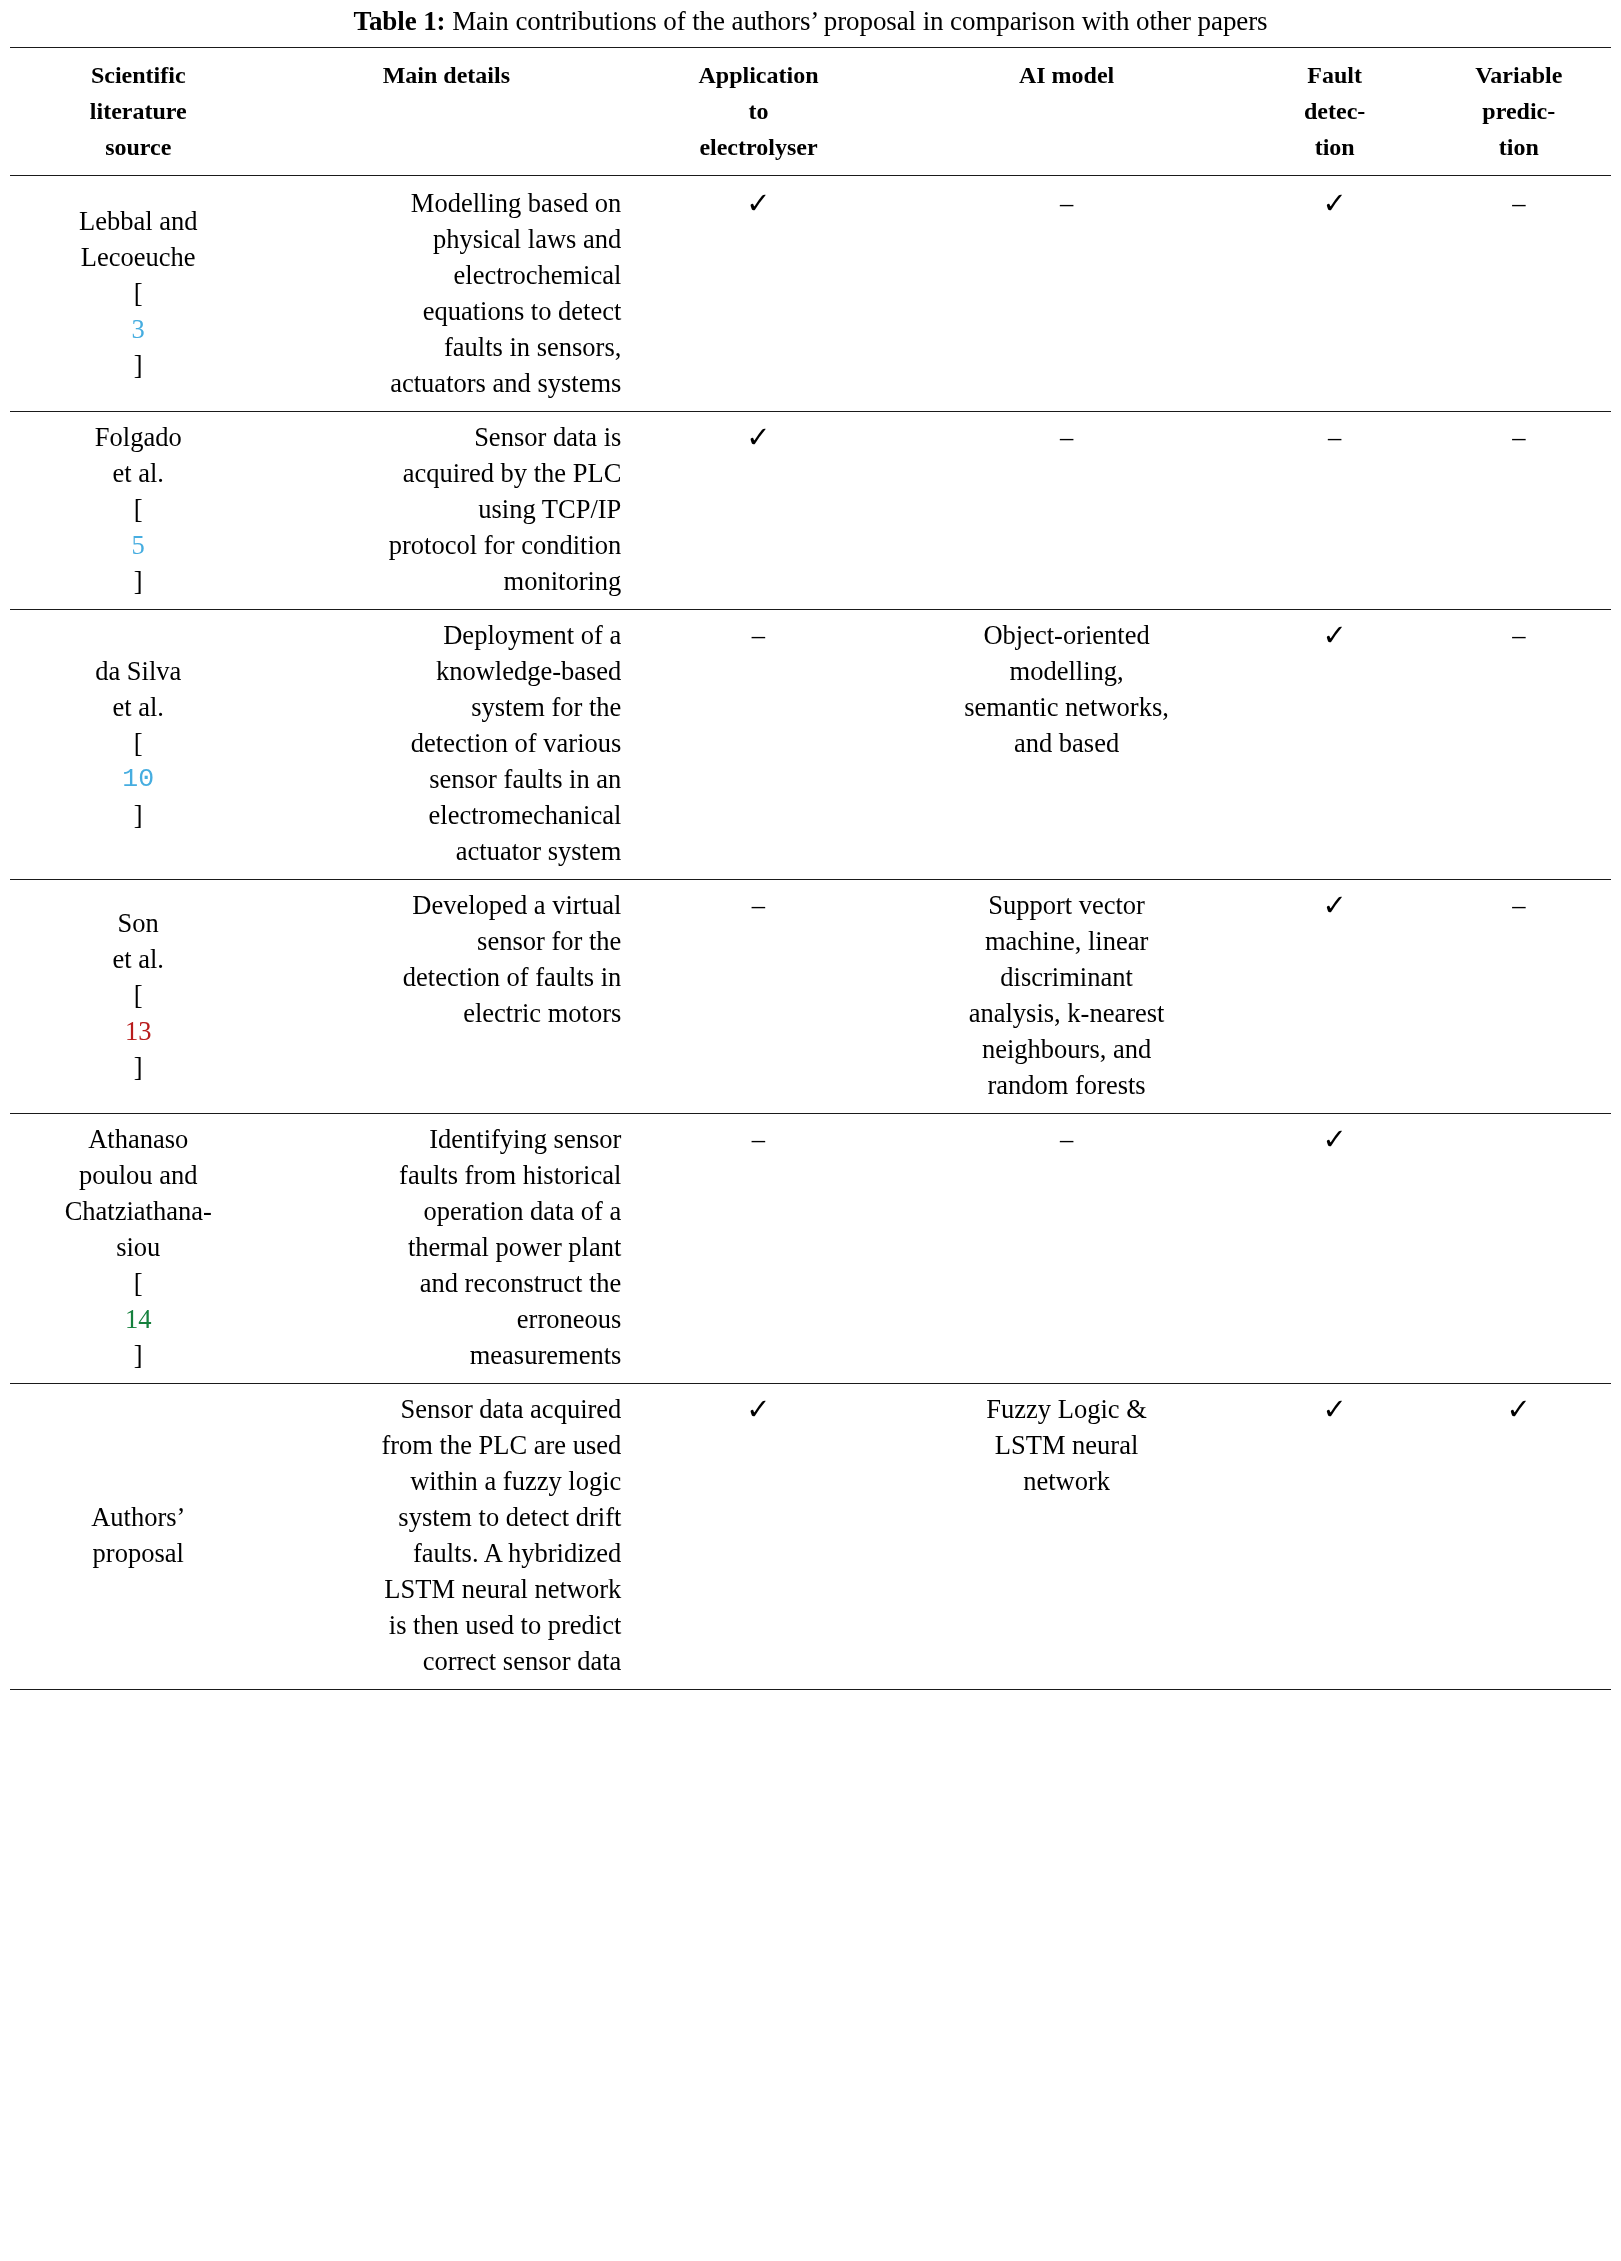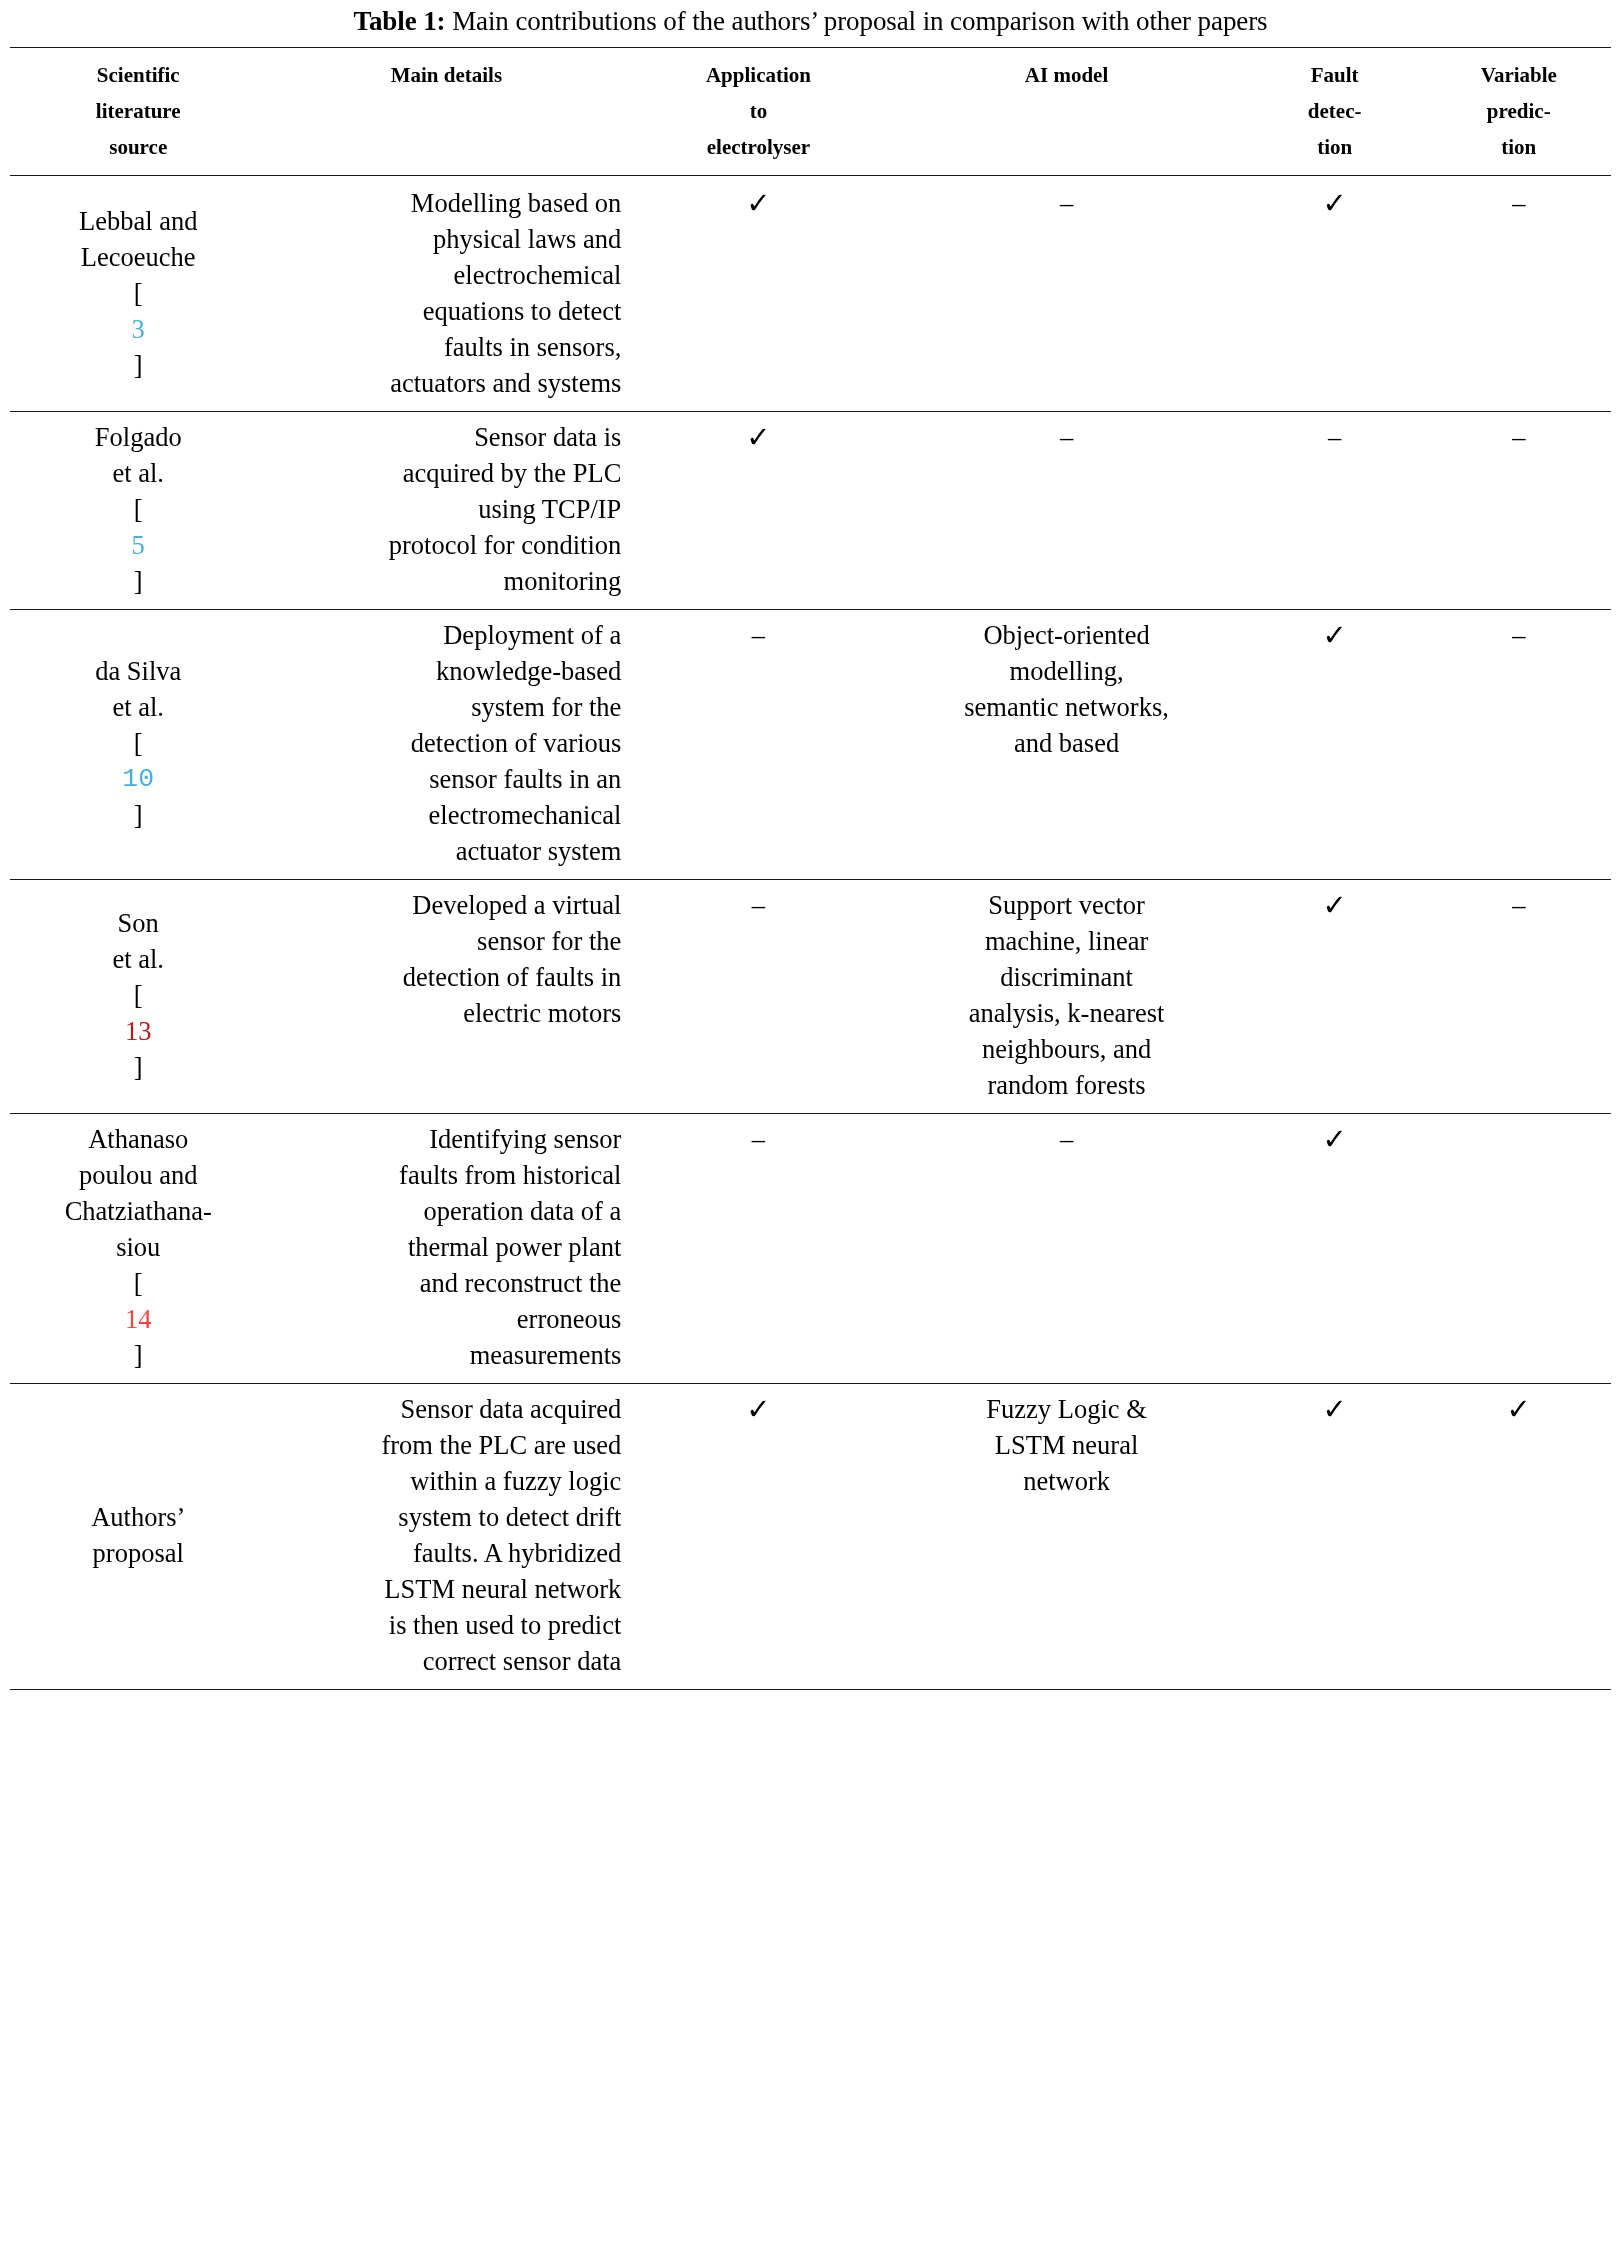--- a/index.html
+++ b/index.html
@@ -42,21 +42,21 @@
     table-layout: fixed;
   }
   table.maintable col.c-source   { width: 16.0%; }
   table.maintable col.c-details  { width: 22.5%; }
   table.maintable col.c-appl     { width: 16.5%; }
   table.maintable col.c-ai       { width: 22.0%; }
   table.maintable col.c-fault    { width: 11.5%; }
   table.maintable col.c-var      { width: 11.5%; }
   thead th {
     font-weight: bold;
-    font-size: 21px;
+    font-size: 24px;
     line-height: 36px;
     text-align: center;
     vertical-align: top;
     padding: 8.5px 5.1px 10.2px 5.1px;
   }
   thead tr.head-row th {
     border-top: 1.7px solid #1a1a1a;
     border-bottom: 1.7px solid #1a1a1a;
   }
   
@@ -189,21 +189,21 @@
         </tr>
         <tr>
           <td class="col-source"><span class="cell-lines"><span>Son</span><span>et al. <span>[</span><span class="cite-num" style="color: #b91c1c;">13</span><span>]</span></span></span></td>
           <td class="col-details"><span class="cell-lines"><span>Developed a virtual</span><span>sensor for the</span><span>detection of faults in</span><span>electric motors</span></span></td>
           <td class="col-sym"><span class="sym sym-dash">–</span></td>
           <td class="col-ai"><span class="cell-lines"><span>Support vector</span><span>machine, linear</span><span>discriminant</span><span>analysis, k-nearest</span><span>neighbours, and</span><span>random forests</span></span></td>
           <td class="col-sym"><span class="sym sym-check">✓</span></td>
           <td class="col-sym"><span class="sym sym-dash">–</span></td>
         </tr>
         <tr>
-          <td class="col-source"><span class="cell-lines"><span>Athanaso</span><span>poulou and</span><span>Chatziathana-</span><span>siou <span>[</span><span class="cite-num" style="color: #ef4444;">14</span><span>]</span></span></span></td>
+          <td class="col-source"><span class="cell-lines"><span>Athanaso</span><span>poulou and</span><span>Chatziathana-</span><span>siou <span>[</span><span class="cite-num" style="color: #15803d;">14</span><span>]</span></span></span></td>
           <td class="col-details"><span class="cell-lines"><span>Identifying sensor</span><span>faults from historical</span><span>operation data of a</span><span>thermal power plant</span><span>and reconstruct the</span><span>erroneous</span><span>measurements</span></span></td>
           <td class="col-sym"><span class="sym sym-dash">–</span></td>
           <td class="col-ai"><span class="cell-lines"><span>–</span></span></td>
           <td class="col-sym"><span class="sym sym-check">✓</span></td>
           <td class="col-sym"></td>
         </tr>
         <tr>
           <td class="col-source"><span class="cell-lines"><span>Authors’</span><span>proposal</span></span></td>
           <td class="col-details"><span class="cell-lines"><span>Sensor data acquired</span><span>from the PLC are used</span><span>within a fuzzy logic</span><span>system to detect drift</span><span>faults. A hybridized</span><span>LSTM neural network</span><span>is then used to predict</span><span>correct sensor data</span></span></td>
           <td class="col-sym"><span class="sym sym-check">✓</span></td>

